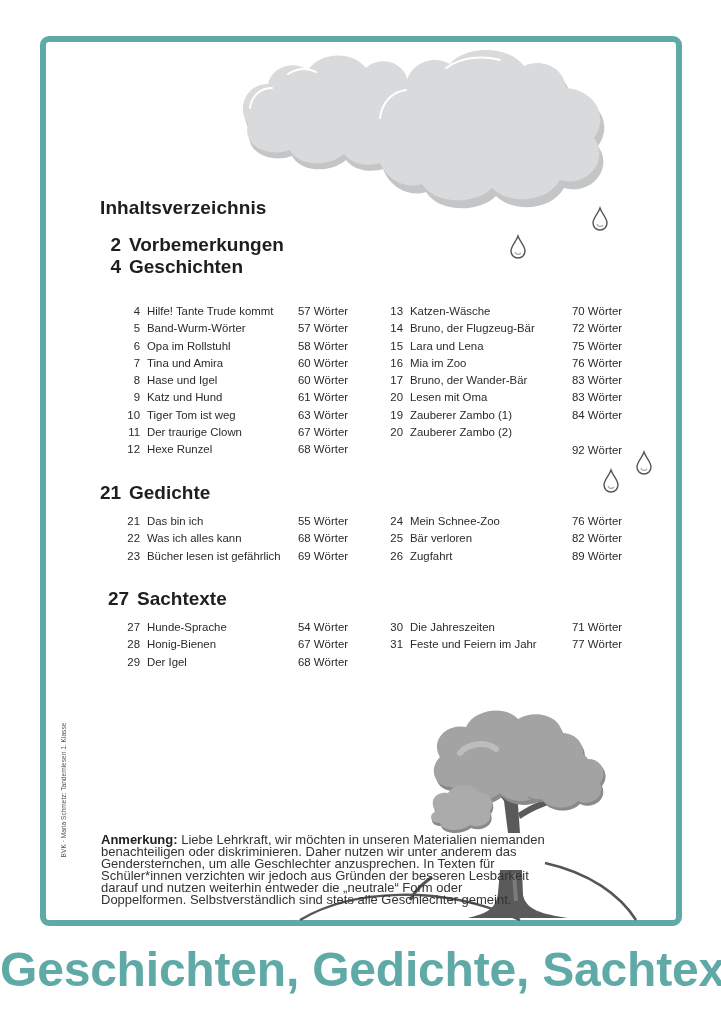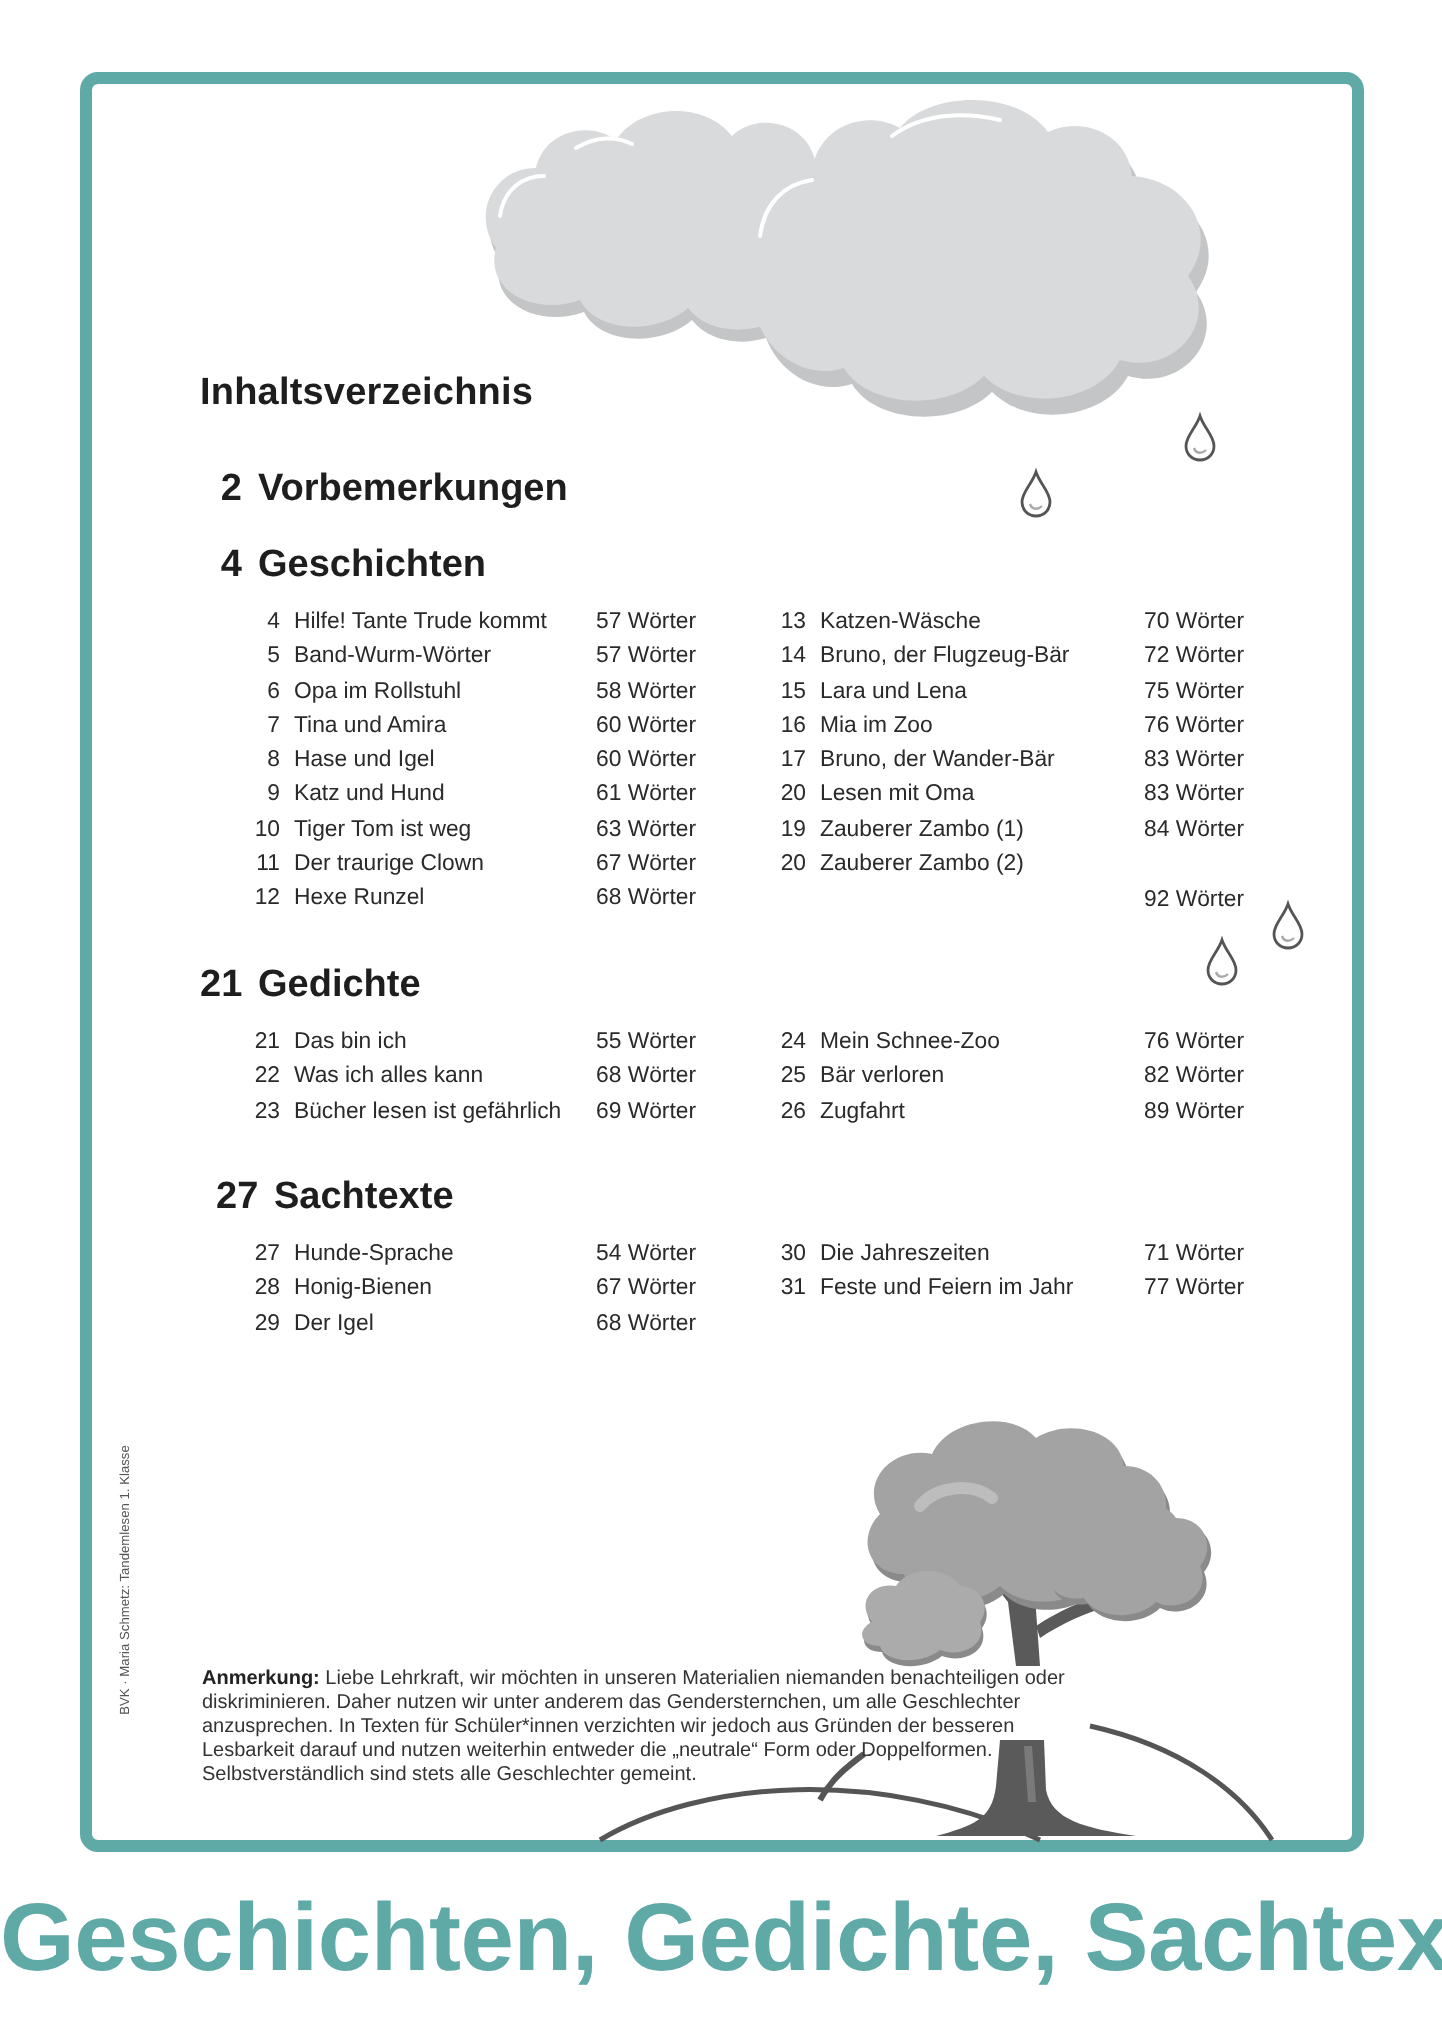--- a/index.html
+++ b/index.html
@@ -4,39 +4,39 @@
   <style>
     * { margin: 0; padding: 0; box-sizing: border-box; }
     html, body { width: 721px; height: 1020px; background: #ffffff; overflow: hidden; }
     body { position: relative; font-family: "Liberation Sans", sans-serif; color: #1e1e1e; }
 
     .frame {
       position: absolute; left: 40px; top: 36px; width: 642px; height: 890px;
       border: 6px solid #5fa9a7; border-radius: 9px; background: #fff; overflow: hidden;
     }
 
-    .toc-title { position: absolute; left: 100px; top: 186px; font-size: 19px; font-weight: bold; letter-spacing: 0.1px; }
+    .toc-title { position: absolute; left: 100px; top: 197px; font-size: 19px; font-weight: bold; letter-spacing: 0.1px; }
 
     .section { position: absolute; font-size: 19px; font-weight: bold; white-space: nowrap; }
     .section .num { display: inline-block; text-align: right; }
     .section .lbl { margin-left: 8px; }
 
     .entries { position: absolute; font-size: 11.4px; color: #2a2a2a; }
     .entry { position: relative; height: 17.3px; line-height: 17.3px; white-space: nowrap; }
     .entry .pg { position: absolute; left: 0; width: 22px; text-align: right; }
     .entry .ti { position: absolute; left: 29px; }
     .entry .wc { position: absolute; }
 
     .side-credit {
       position: absolute; left: 63px; top: 790px; transform: translate(-50%, -50%) rotate(-90deg);
       font-size: 6.6px; color: #555; white-space: nowrap;
     }
 
     .note {
-      position: absolute; left: 101px; top: 834px; width: 450px; font-size: 10px; line-height: 12px; color: #333;
+      position: absolute; left: 101px; top: 834px; width: 450px; font-size: 13px; line-height: 12px; color: #333;
     }
     .note b { color: #222; }
 
     .bottom-title {
       position: absolute; left: 0; top: 942px; width: 721px; text-align: center;
       font-size: 48px; font-weight: bold; color: #5fa9a7; letter-spacing: -0.2px; white-space: nowrap;
     }
 
     svg { position: absolute; overflow: visible; }
   </style>
@@ -96,21 +96,21 @@
 
   <path d="M146,106 C138,96 146,86 158,88 C164,78 184,78 190,88 C200,88 206,98 200,106 C204,118 190,124 180,120 C170,128 152,126 150,118 C140,118 138,110 146,106 Z" fill="#8a8a8a" transform="translate(1,3)"></path>
   <path d="M146,106 C138,96 146,86 158,88 C164,78 184,78 190,88 C200,88 206,98 200,106 C204,118 190,124 180,120 C170,128 152,126 150,118 C140,118 138,110 146,106 Z" fill="#ababab"></path>
 </svg>
 
 <div class="toc-title">Inhaltsverzeichnis</div>
 
 <div class="section" style="left:100px;top:234px;">
   <span class="num" style="width:21px;">2</span><span class="lbl">Vorbemerkungen</span>
 </div>
-<div class="section" style="left:100px;top:272px;">
+<div class="section" style="left:100px;top:256px;">
   <span class="num" style="width:21px;">4</span><span class="lbl">Geschichten</span>
 </div>
 <div class="section" style="left:100px;top:482px;">
   <span class="num" style="width:21px;">21</span><span class="lbl">Gedichte</span>
 </div>
 <div class="section" style="left:108px;top:588px;">
   <span class="num" style="width:21px;">27</span><span class="lbl">Sachtexte</span>
 </div>
 
 <div class="entries" style="left:118px;top:303px;width:240px;">

